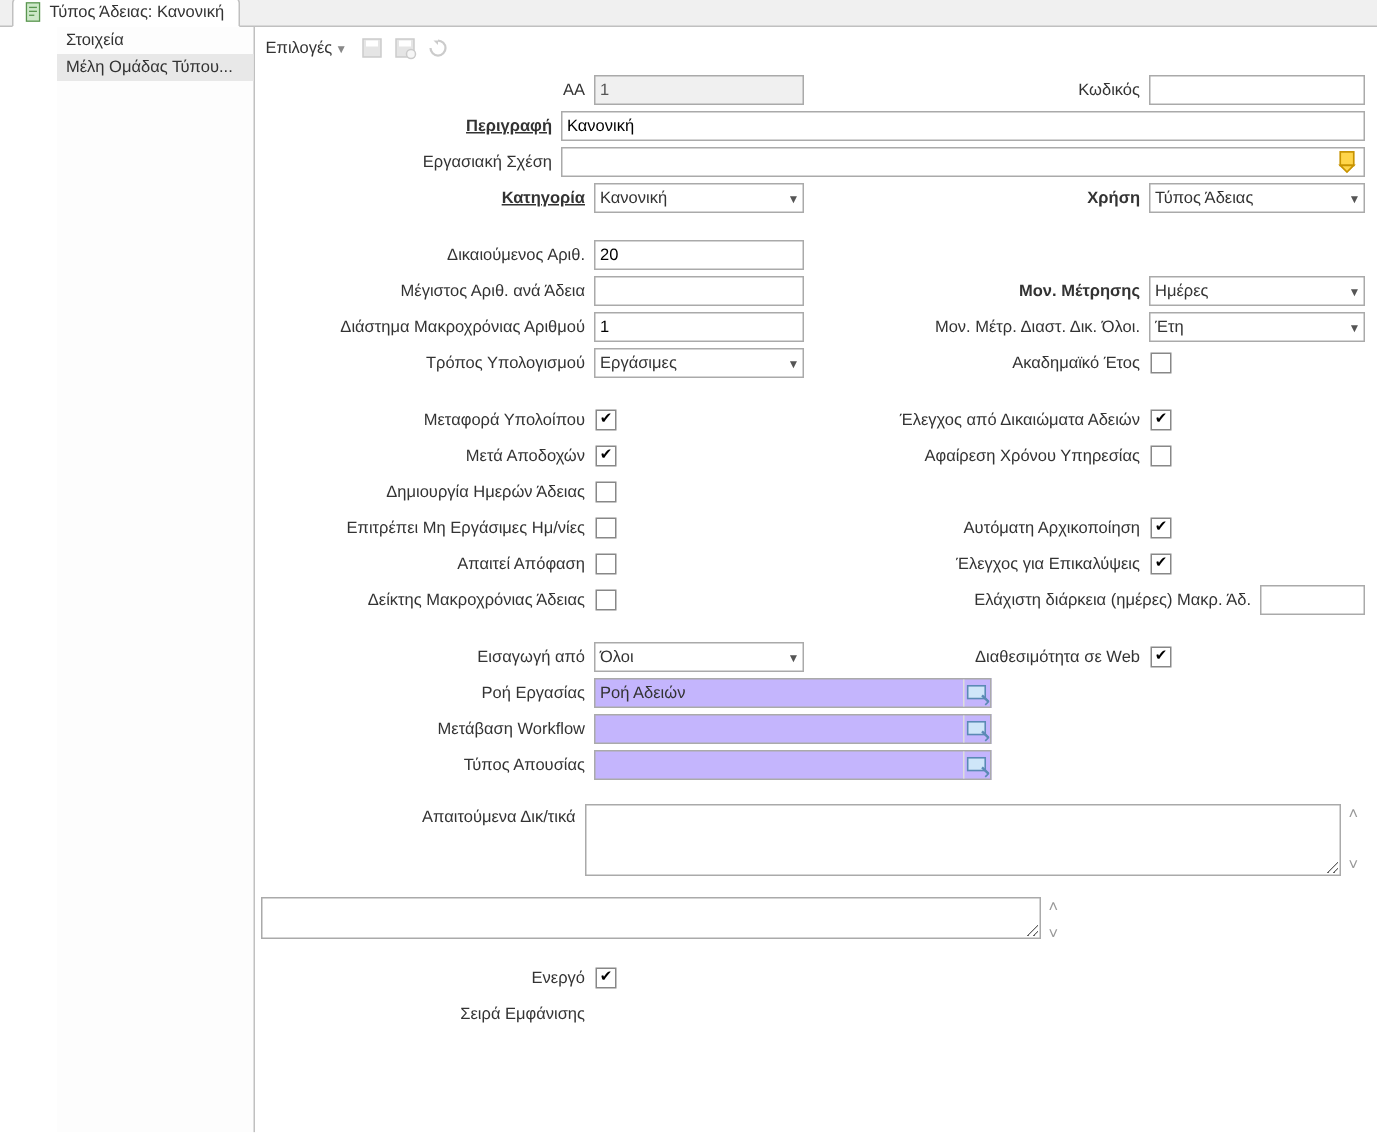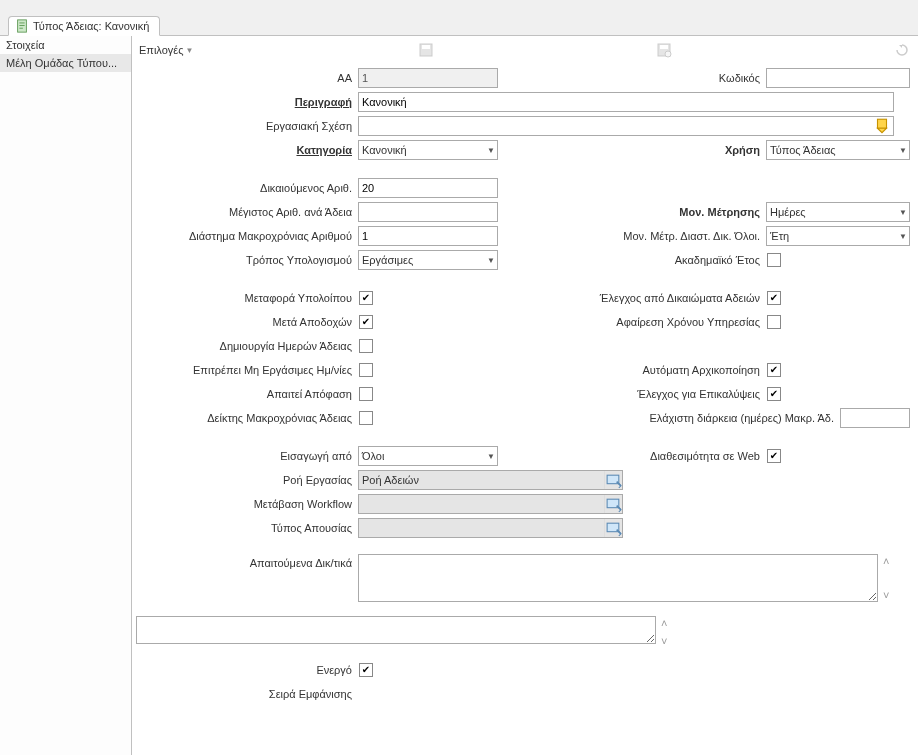--- a/index.html
+++ b/index.html
@@ -12,21 +12,21 @@
       background: #fff;
       color: #333;
     }
     .container {
       width: 918px;
       height: 755px;
       display: flex;
       flex-direction: column;
     }
     .tab-bar {
-      height: 36px;
+      height: 18px;
       background: #f0f0f0;
       border-bottom: 1px solid #c0c0c0;
       padding-left: 8px;
       display: flex;
       align-items: flex-end;
     }
     .tab {
       background: #fff;
       border: 1px solid #c0c0c0;
       border-bottom: 1px solid #fff;
@@ -38,20 +38,21 @@
       margin-bottom: -1px;
     }
     .tab-icon {
       width: 14px;
       height: 14px;
     }
     .body-wrap {
       flex: 1;
       display: flex;
       overflow: hidden;
+      padding-left: 38px;
     }
     .sidebar {
       width: 132px;
       border-right: 1px solid #c0c0c0;
       background: #fdfdfd;
     }
     .sidebar-item {
       padding: 3px 6px;
       white-space: nowrap;
       overflow: hidden;
@@ -66,21 +67,20 @@
       display: flex;
       flex-direction: column;
       padding: 4px 8px 4px 4px;
       overflow-y: auto;
     }
     .toolbar {
       display: flex;
       align-items: center;
       gap: 6px;
       padding: 2px 0 8px 0;
-      justify-content: space-between;
     }
     .toolbar-item {
       display: flex;
       align-items: center;
       gap: 2px;
       padding: 2px 3px;
       cursor: pointer;
       color: #333;
     }
     .toolbar-icon {
@@ -178,21 +178,21 @@
       content: "✔";
       font-size: 10px;
       color: #000;
     }
     .lookup {
       width: 265px;
       border: 1px solid #aaa;
       height: 20px;
       display: flex;
       align-items: center;
-      background: #e5e5e5;
+      background: #c4b5fd;
       justify-content: space-between;
     }
     .lookup span.v {
       flex: 1;
       padding: 0 3px;
     }
     .lookup-btn {
       width: 18px;
       height: 18px;
       display: flex;

